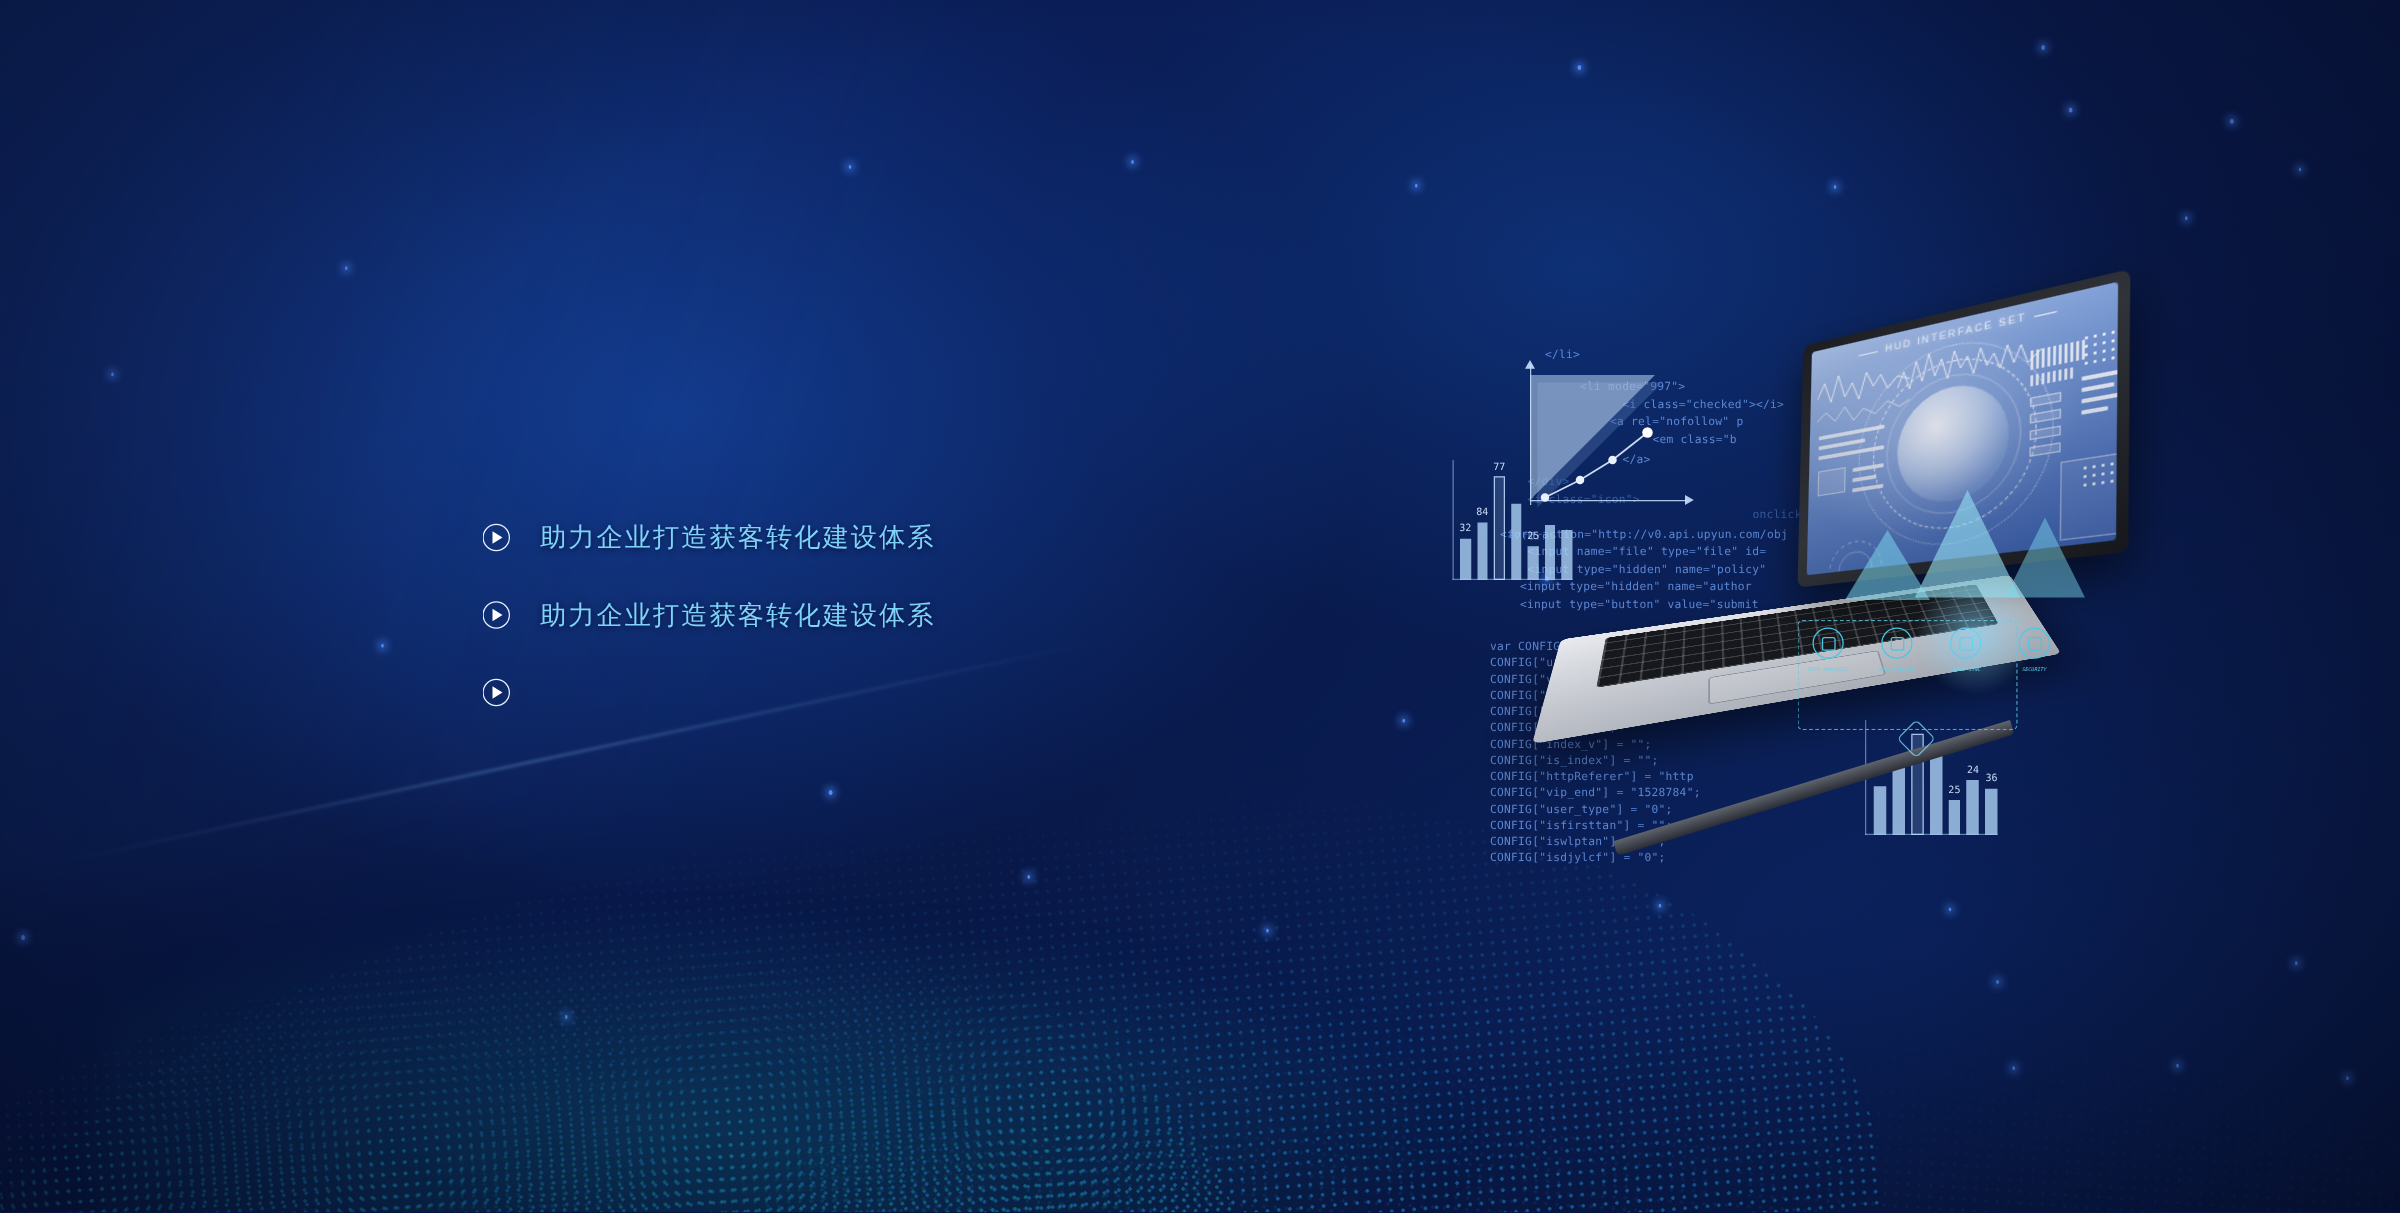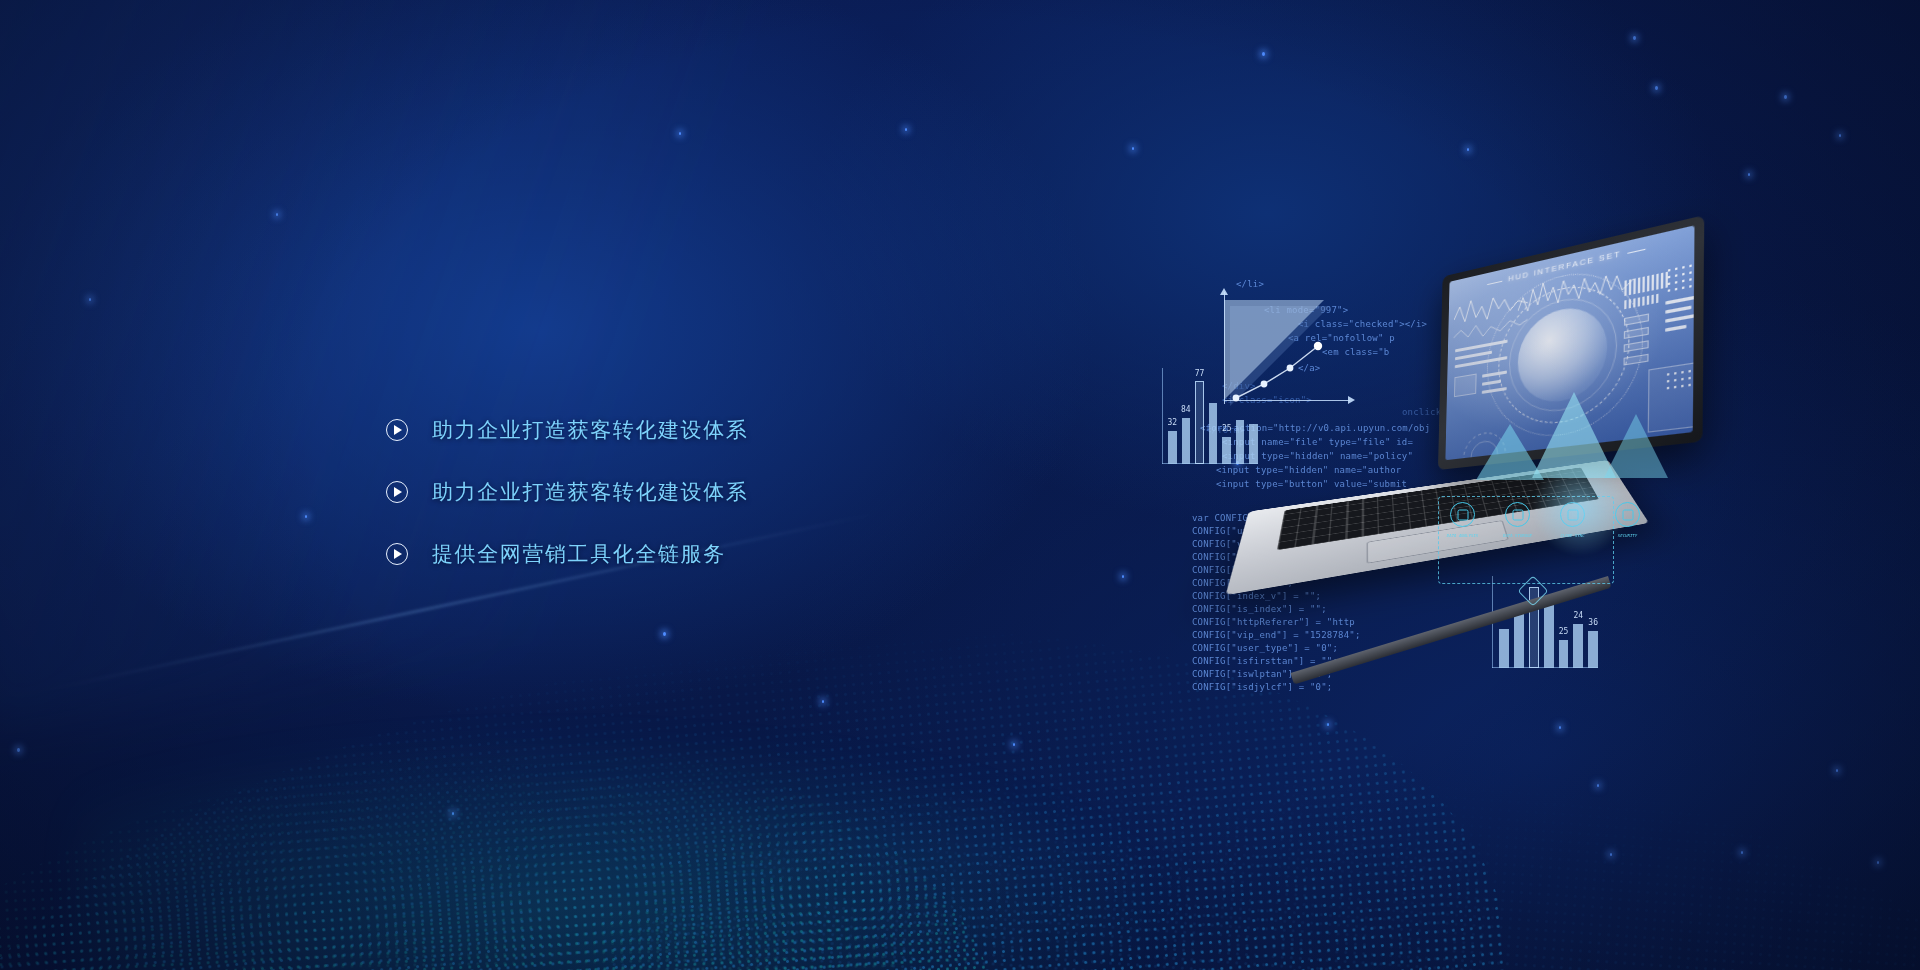--- a/index.html
+++ b/index.html
@@ -553,18 +553,17 @@
       <li class="bullet">
         <span class="bullet-icon"></span>
         <span class="bullet-text">助力企业打造获客转化建设体系</span>
       </li>
       <li class="bullet">
         <span class="bullet-icon"></span>
         <span class="bullet-text">助力企业打造获客转化建设体系</span>
       </li>
       <li class="bullet">
         <span class="bullet-icon"></span>
-        <span class="bullet-text">提供全网营销工具化全链服务</span>
       </li>
     </ul>
   </div>
 
 </div>
 
 </body></html>

